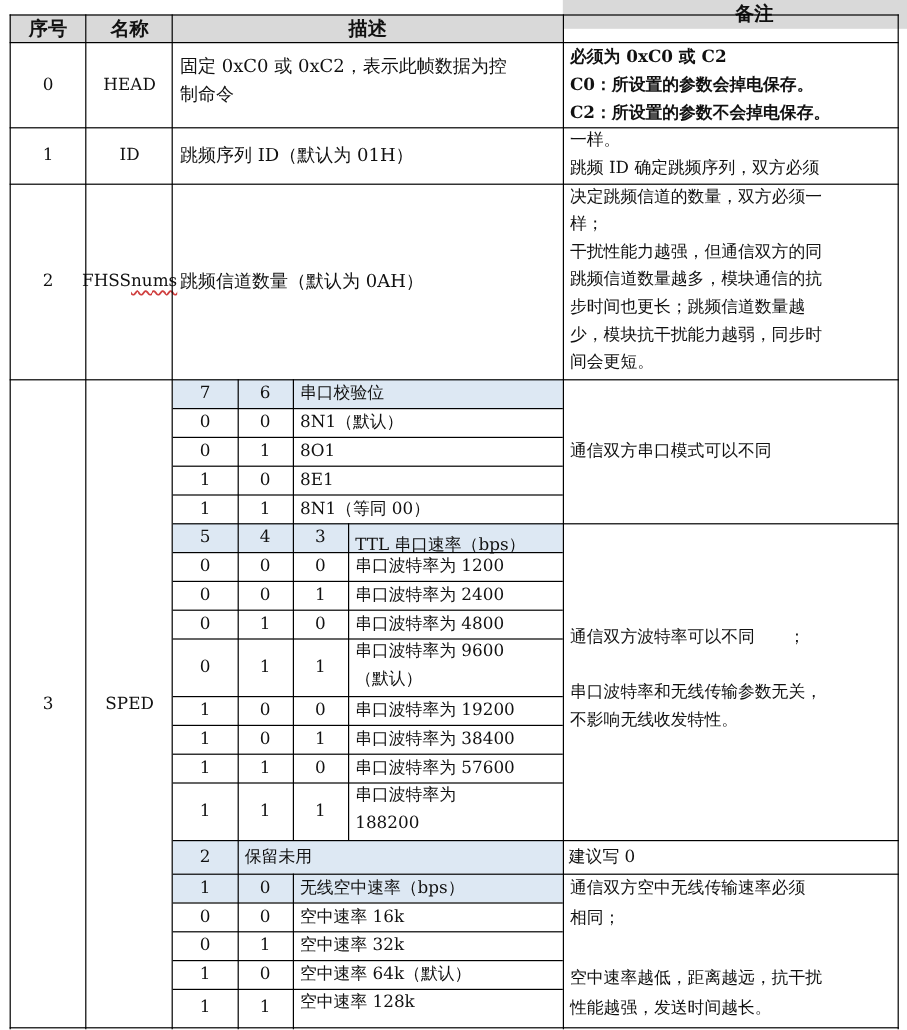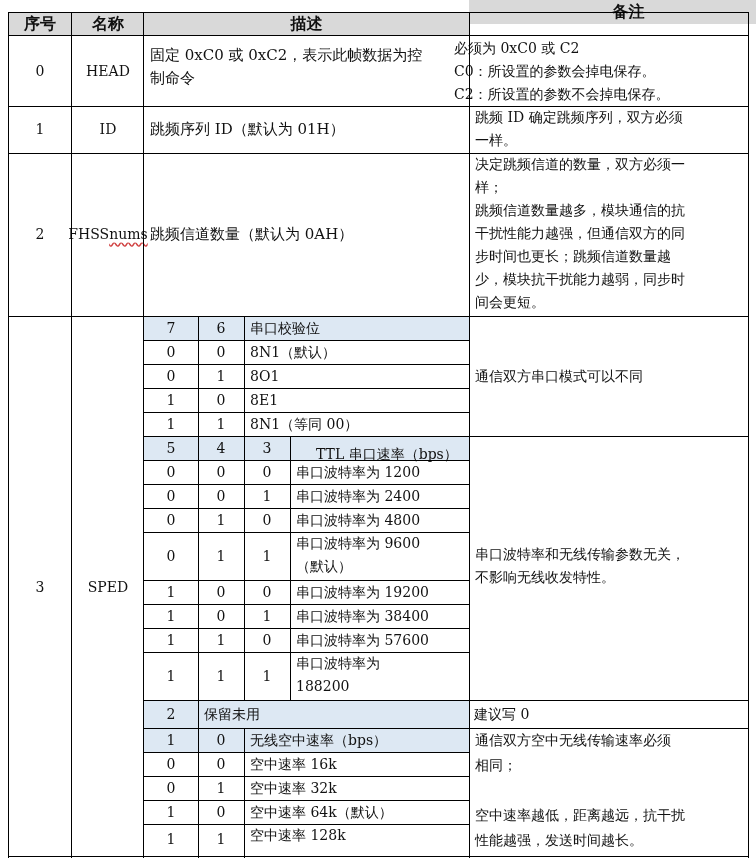--- a/index.html
+++ b/index.html
@@ -26,45 +26,45 @@
 <div class="abs hdr" style="left:72px;top:12px;width:72px;height:24px;">名称</div>
 <div class="abs hdr" style="left:144px;top:12px;width:325px;height:24px;">描述</div>
 <div class="abs hdr" style="left:469px;top:0;width:319px;height:24px;">备注</div>
 
 <div class="abs cell center" style="left:8px;top:36px;width:64px;height:70px;">0</div>
 <div class="abs cell center" style="left:72px;top:36px;width:72px;height:70px;">HEAD</div>
 <div class="abs cell pad" style="left:144px;top:44px;width:325px;height:56px;font-size:15px;">
   <div>固定 0xC0 或 0xC2，表示此帧数据为控</div>
   <div>制命令</div>
 </div>
-<div class="abs cell pad" style="left:448px;top:37px;width:279px;height:69px;">
+<div class="abs cell pad" style="left:469px;top:37px;width:279px;height:69px;font-weight:bold;">
   <div>必须为 0xC0 或 C2</div>
   <div>C0：所设置的参数会掉电保存。</div>
   <div>C2：所设置的参数不会掉电保存。</div>
 </div>
 
 <div class="abs cell center" style="left:8px;top:106px;width:64px;height:47px;">1</div>
 <div class="abs cell center" style="left:72px;top:106px;width:72px;height:47px;">ID</div>
 <div class="abs cell pad vcenter" style="left:144px;top:106px;width:325px;height:47px;font-size:15px;">跳频序列 ID（默认为 01H）</div>
 <div class="abs cell pad" style="left:469px;top:106px;width:279px;height:47px;">
+  <div>一样。</div>
   <div>跳频 ID 确定跳频序列，双方必须</div>
-  <div>一样。</div>
 </div>
 
 <div class="abs cell center" style="left:8px;top:153px;width:64px;height:163px;">2</div>
 <div class="abs cell center" style="left:72px;top:153px;width:72px;height:163px;">
   <span>FHSS</span>
   <span class="sq">nums</span>
 </div>
 <div class="abs cell pad vcenter" style="left:144px;top:153px;width:325px;height:163px;font-size:15px;">跳频信道数量（默认为 0AH）</div>
 <div class="abs cell pad" style="left:469px;top:153px;width:279px;height:163px;">
   <div>决定跳频信道的数量，双方必须一</div>
   <div>样；</div>
+  <div>干扰性能力越强，但通信双方的同</div>
   <div>跳频信道数量越多，模块通信的抗</div>
-  <div>干扰性能力越强，但通信双方的同</div>
   <div>步时间也更长；跳频信道数量越</div>
   <div>少，模块抗干扰能力越弱，同步时</div>
   <div>间会更短。</div>
 </div>
 
 <div class="abs cell center" style="left:8px;top:316px;width:64px;height:542px;">3</div>
 <div class="abs cell center" style="left:72px;top:316px;width:72px;height:542px;">SPED</div>
 
 <div class="abs blue" style="left:144px;top:316px;width:325px;height:24px;"></div>
 <div class="abs cell center" style="left:144px;top:316px;width:54px;height:24px;">7</div>
@@ -86,21 +86,21 @@
 <div class="abs cell center" style="left:144px;top:412px;width:54px;height:24px;">1</div>
 <div class="abs cell center" style="left:198px;top:412px;width:46px;height:24px;">1</div>
 <div class="abs cell pad vcenter" style="left:244px;top:412px;width:225px;height:24px;">8N1（等同 00）</div>
 
 <div class="abs cell pad vcenter" style="left:469px;top:316px;width:279px;height:120px;">通信双方串口模式可以不同</div>
 
 <div class="abs blue" style="left:144px;top:436px;width:325px;height:24px;"></div>
 <div class="abs cell center" style="left:144px;top:436px;width:54px;height:24px;">5</div>
 <div class="abs cell center" style="left:198px;top:436px;width:46px;height:24px;">4</div>
 <div class="abs cell center" style="left:244px;top:436px;width:46px;height:24px;">3</div>
-<div class="abs cell pad vcenter" style="left:290px;top:436px;width:179px;height:36px;margin-left:20px;">TTL 串口速率（bps）</div>
+<div class="abs cell pad vcenter" style="left:290px;top:436px;width:179px;height:36px;">TTL 串口速率（bps）</div>
 
 <div class="abs cell center" style="left:144px;top:460px;width:54px;height:24px;">0</div>
 <div class="abs cell center" style="left:198px;top:460px;width:46px;height:24px;">0</div>
 <div class="abs cell center" style="left:244px;top:460px;width:46px;height:24px;">0</div>
 <div class="abs cell pad vcenter" style="left:290px;top:460px;width:179px;height:24px;">串口波特率为 1200</div>
 
 <div class="abs cell center" style="left:144px;top:484px;width:54px;height:24px;">0</div>
 <div class="abs cell center" style="left:198px;top:484px;width:46px;height:24px;">0</div>
 <div class="abs cell center" style="left:244px;top:484px;width:46px;height:24px;">1</div>
 <div class="abs cell pad vcenter" style="left:290px;top:484px;width:179px;height:24px;">串口波特率为 2400</div>
@@ -135,20 +135,21 @@
 
 <div class="abs cell center" style="left:144px;top:652px;width:54px;height:48px;">1</div>
 <div class="abs cell center" style="left:198px;top:652px;width:46px;height:48px;">1</div>
 <div class="abs cell center" style="left:244px;top:652px;width:46px;height:48px;">1</div>
 <div class="abs cell pad" style="left:290px;top:652px;width:179px;height:48px;">
   <div>串口波特率为</div>
   <div>188200</div>
 </div>
 
 <div class="abs cell pad" style="left:469px;top:436px;width:279px;height:264px;padding-top:84px;">
+  <div style="white-space:pre;">通信双方波特率可以不同　　；</div>
   <div style="height:23px;"></div>
   <div>串口波特率和无线传输参数无关，</div>
   <div>不影响无线收发特性。</div>
 </div>
 
 <div class="abs blue" style="left:144px;top:700px;width:325px;height:28px;"></div>
 <div class="abs cell center" style="left:144px;top:700px;width:54px;height:28px;">2</div>
 <div class="abs cell pad vcenter" style="left:198px;top:700px;width:271px;height:28px;">保留未用</div>
 <div class="abs cell pad vcenter" style="left:468px;top:700px;width:279px;height:28px;">建议写 0</div>
 

